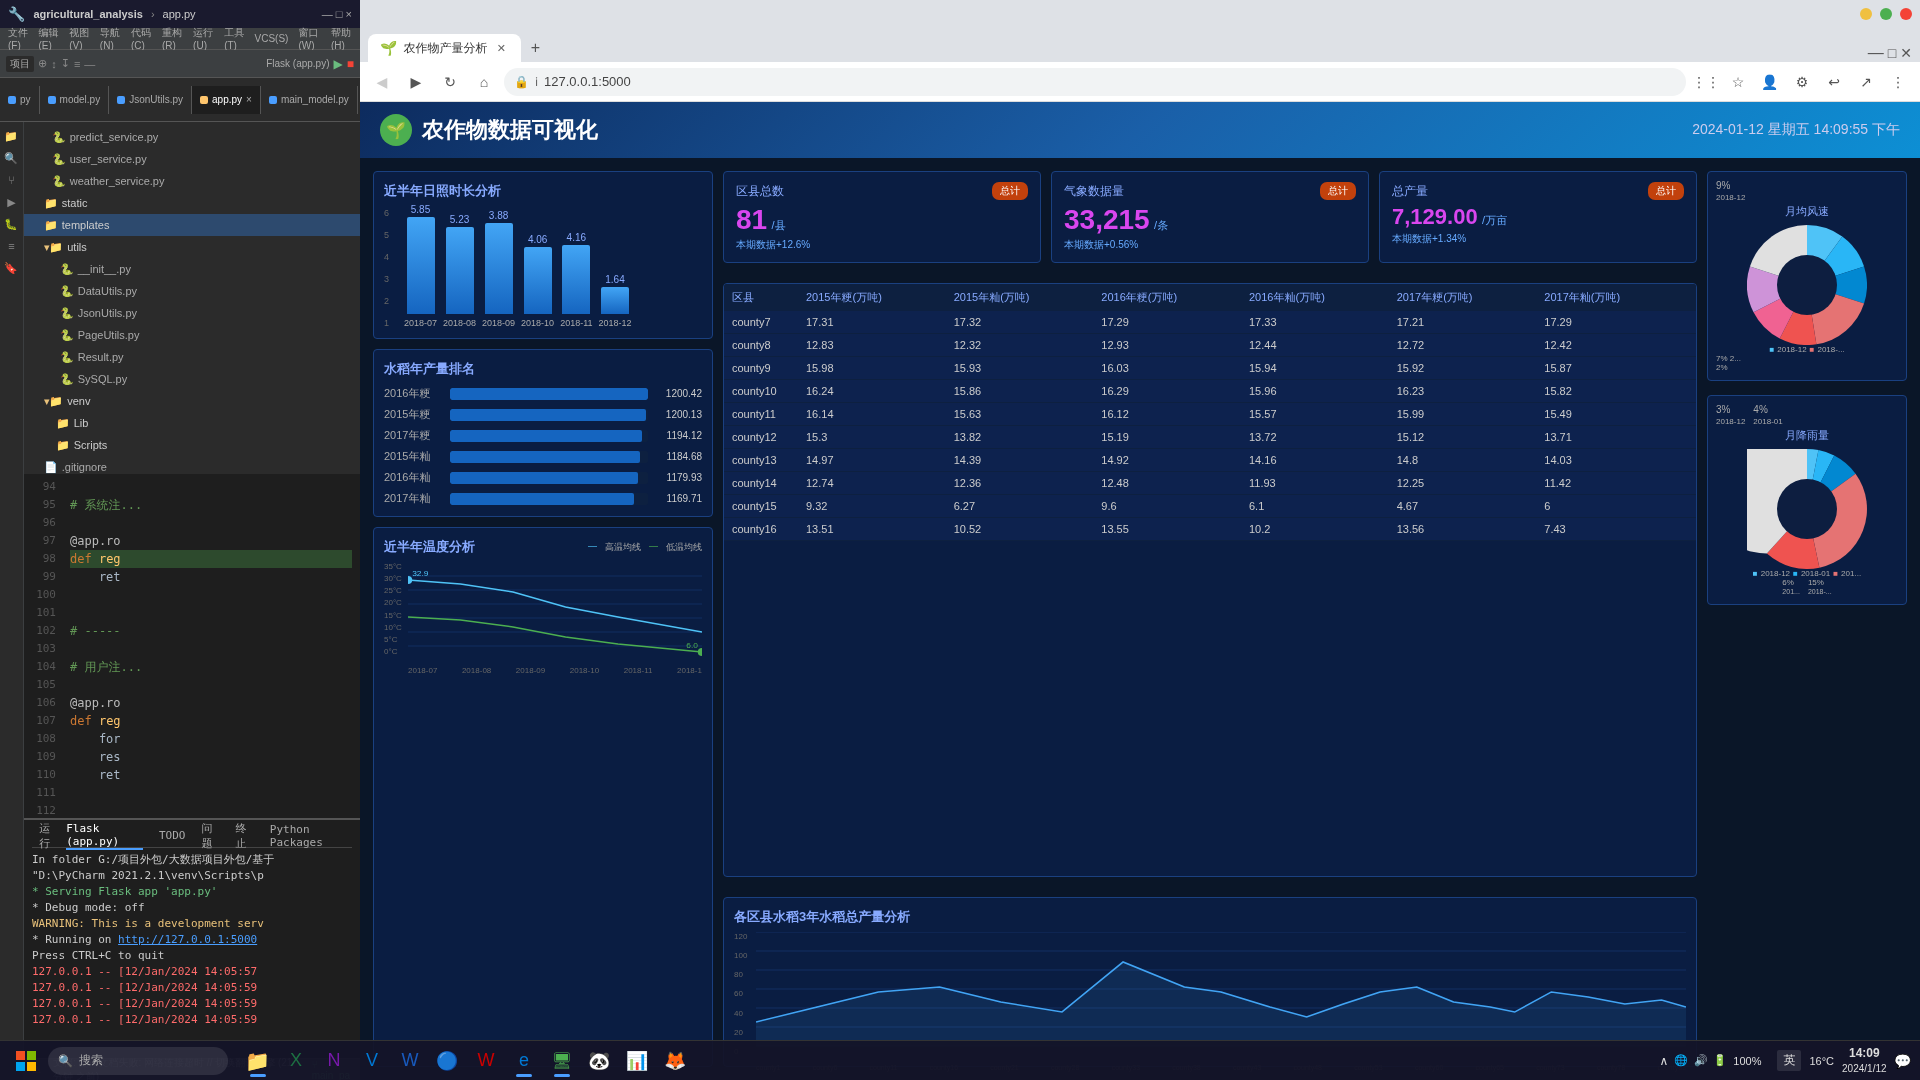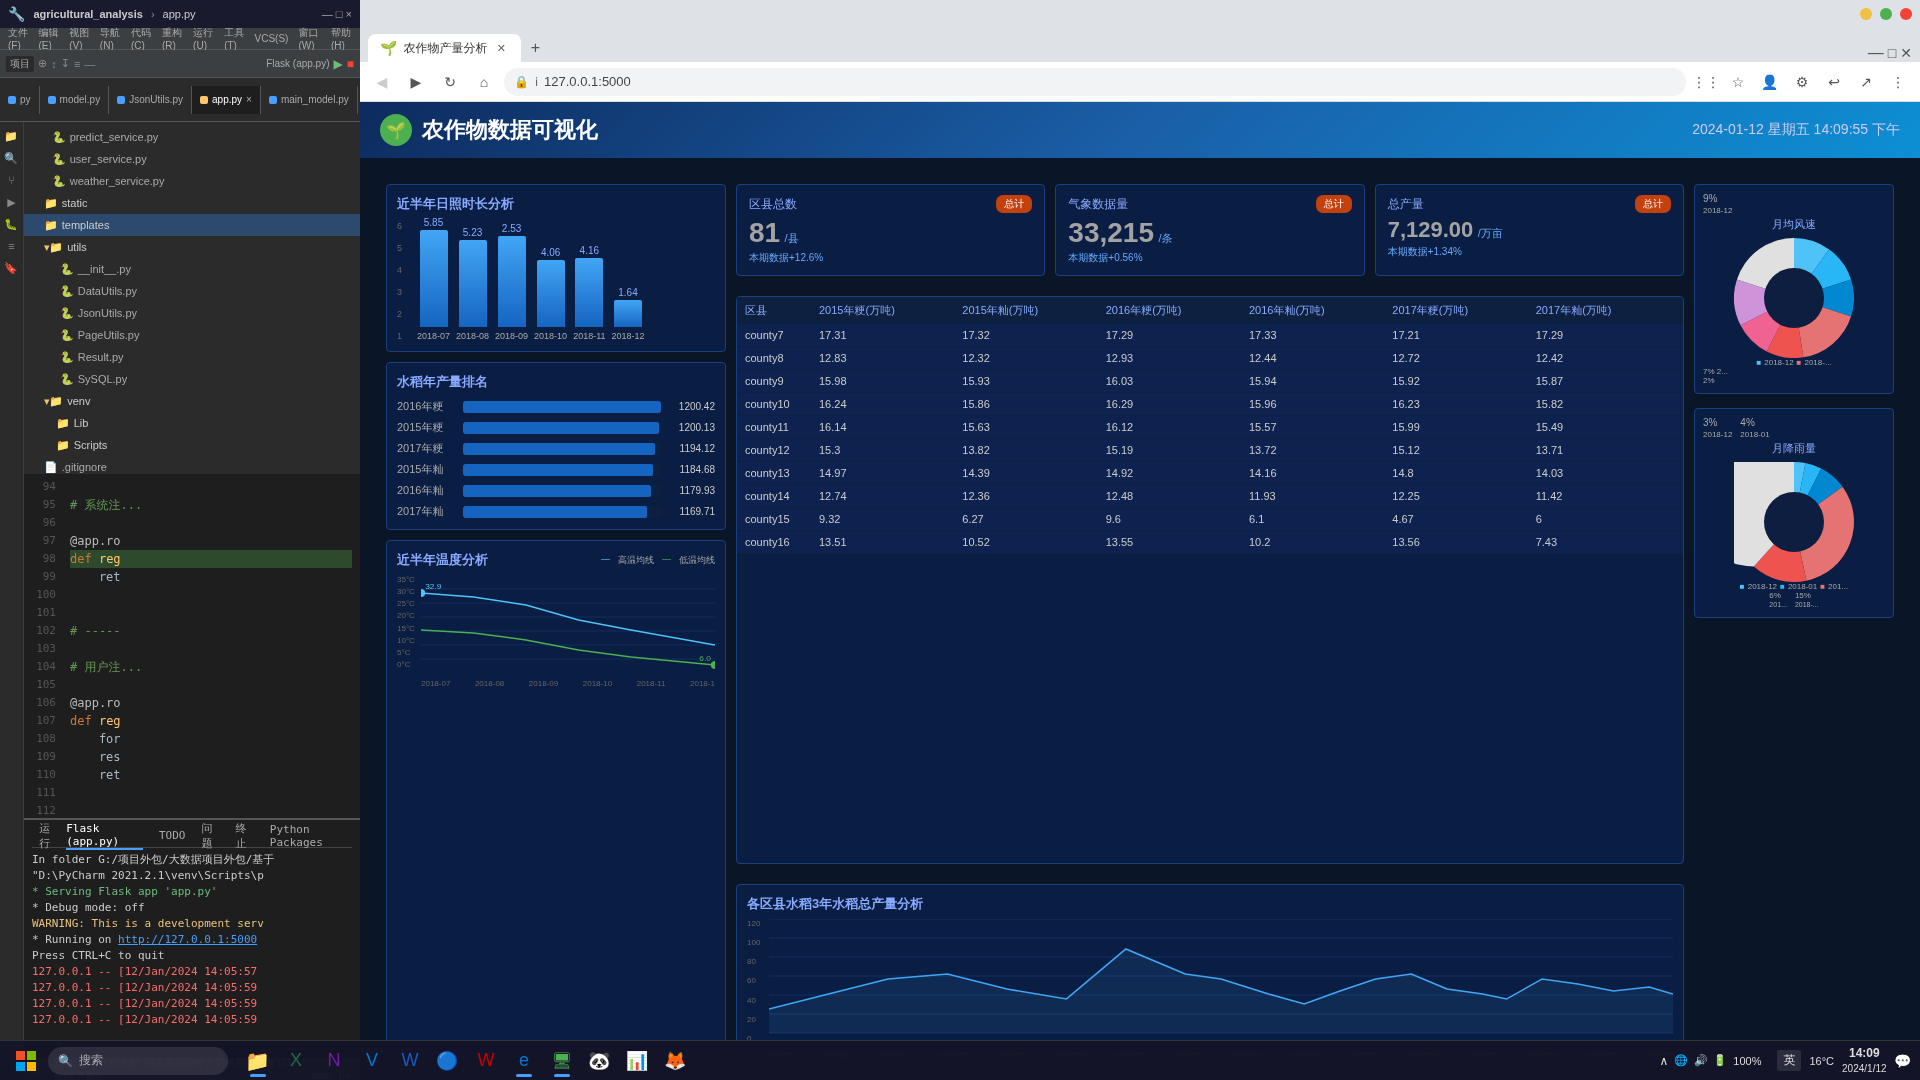--- a/index.html
+++ b/index.html
@@ -279,21 +279,21 @@
     }
     .dash-datetime {
       color: #cce;
       font-size: 14px;
     }
 
     
     .dash-body {
       display: flex;
       gap: 10px;
-      padding: 26px;
+      padding: 13px;
       height: calc(100% - 56px);
     }
 
     
     .dash-left {
       width: 340px;
       flex-shrink: 0;
       display: flex;
       flex-direction: column;
       gap: 10px;
@@ -379,21 +379,21 @@
     }
     .stat-name { font-size: 12px; color: #8af; }
     .stat-btn {
       background: #c2410c;
       color: #fff;
       font-size: 10px;
       padding: 2px 8px;
       border-radius: 7px;
       cursor: pointer;
     }
-    .stat-value { font-size: 28px; color: #a3a3a3; font-weight: bold; }
+    .stat-value { font-size: 28px; color: #d946ef; font-weight: bold; }
     .stat-unit { font-size: 11px; color: #6af; }
     .stat-change { font-size: 10px; color: #6af; margin-top: 2px; }
 
     
     .data-table {
       background: rgba(10, 30, 70, 0.85);
       border: 1px solid #1a4080;
       border-radius: 4px;
       overflow: hidden;
       flex: 1;
@@ -873,21 +873,21 @@
                 <span class="bar-value">5.85</span>
                 <div class="bar" style="height:97px;"></div>
                 <span class="bar-label">2018-07</span>
               </div>
               <div class="bar-group">
                 <span class="bar-value">5.23</span>
                 <div class="bar" style="height:87px;"></div>
                 <span class="bar-label">2018-08</span>
               </div>
               <div class="bar-group">
-                <span class="bar-value">2.53</span>
+                <span class="bar-value">3.88</span>
                 <div class="bar" style="height:91px;"></div>
                 <span class="bar-label">2018-09</span>
               </div>
               <div class="bar-group">
                 <span class="bar-value">4.06</span>
                 <div class="bar" style="height:67px;"></div>
                 <span class="bar-label">2018-10</span>
               </div>
               <div class="bar-group">
                 <span class="bar-value">4.16</span>

